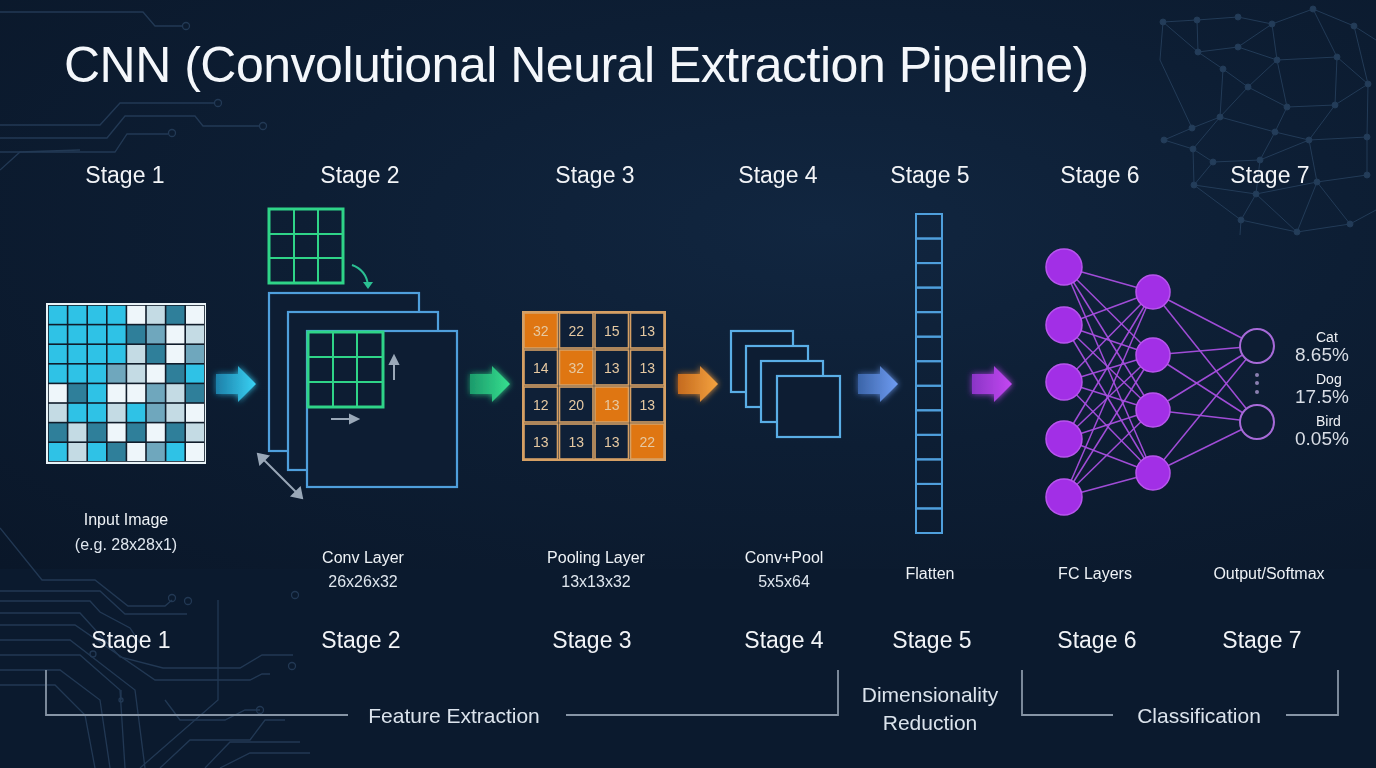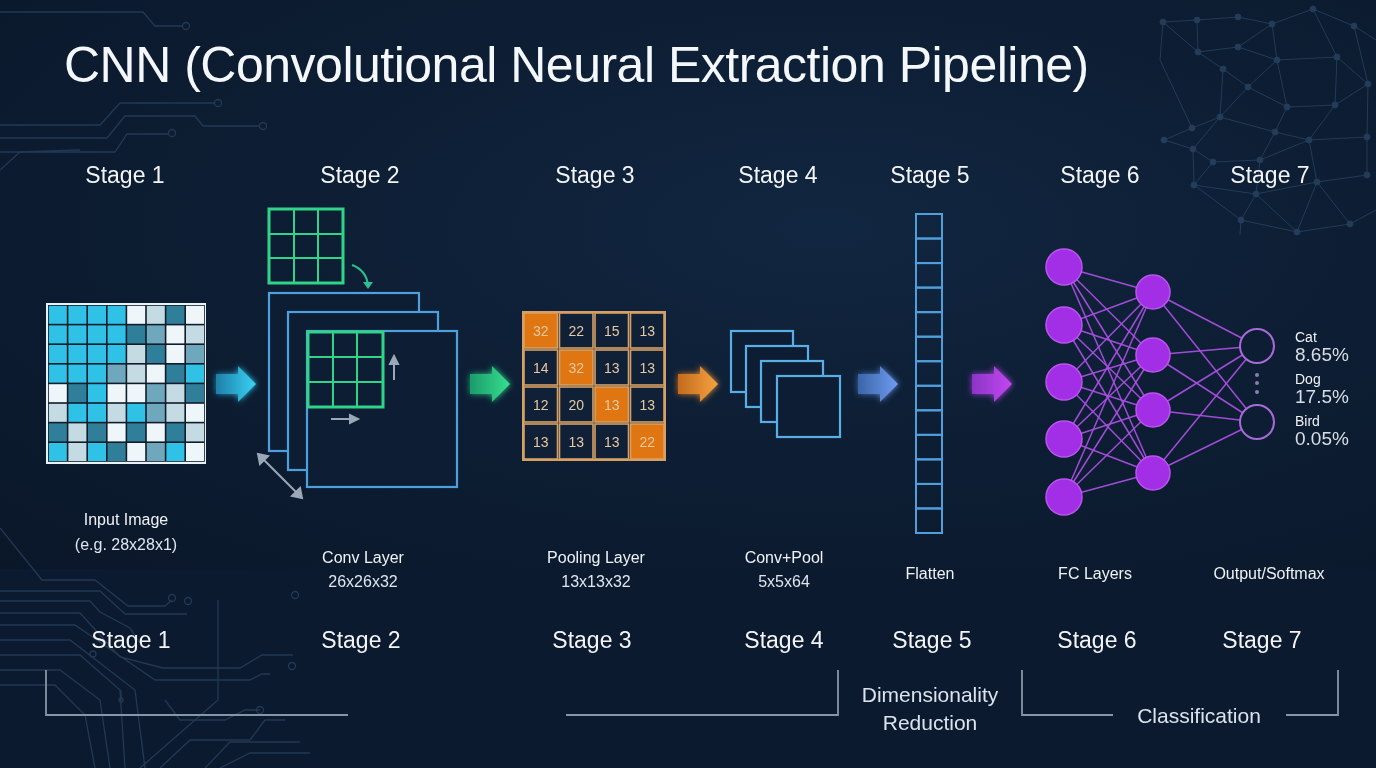--- a/index.html
+++ b/index.html
@@ -7,21 +7,21 @@
          font-family:"Liberation Sans", "DejaVu Sans", sans-serif; color:#fff; }
   #canvas { position:absolute; left:0; top:0; width:1376px; height:569px;
     background: radial-gradient(ellipse at 60% 40%, #112640 0%, #0d1e34 45%, #0a1729 100%); }
   svg.layer { position:absolute; left:0; top:0; }
   .txt { position:absolute; white-space:nowrap; transform:translateX(-50%); text-align:right; }
   .title { position:absolute; left:64px; top:36px; font-size:50px; font-weight:500; letter-spacing:-0.5px; color:#f4f7fb; }
   .stage { font-size:23px; color:#f2f4f7; }
   .lbl { font-size:16px; color:#eef2f6; line-height:23px; }
   .sub { font-size:16px; color:#dfe6ee; line-height:20px; }
   .group { font-size:21px; color:#dbe3ec; line-height:28px; }
-  .outlbl { position:absolute; font-size:14px; color:#f0f2f6; line-height:16px; }
+  .outlbl { position:absolute; font-size:14px; color:#f0f2f6; line-height:16px;margin-left:21px; }
   .outpct { position:absolute; font-size:19px; color:#d9dee6; line-height:15px; }
   .pool-num { font-size:14px; fill:#e6c9a2; font-family:"Liberation Sans", sans-serif; }
 </style>
 </head>
 <body>
 
 <div id="canvas">
 
   <svg class="layer" width="1376" height="768">
     <g stroke="#2a4361" stroke-width="1.3" fill="none" opacity="0.75">
@@ -443,16 +443,17 @@
   <div class="txt lbl" style="left:1269px; top:562px;">Output/Softmax</div>
 
   <div class="txt stage" style="left:131px; top:627px;">Stage 1</div>
   <div class="txt stage" style="left:361px; top:627px;">Stage 2</div>
   <div class="txt stage" style="left:592px; top:627px;">Stage 3</div>
   <div class="txt stage" style="left:784px; top:627px;">Stage 4</div>
   <div class="txt stage" style="left:932px; top:627px;">Stage 5</div>
   <div class="txt stage" style="left:1097px; top:627px;">Stage 6</div>
   <div class="txt stage" style="left:1262px; top:627px;">Stage 7</div>
 
+  <div class="txt group" style="left:454px; top:702px;">Feature Extraction</div>
   <div class="txt group" style="left:930px; top:681px;">Dimensionality</div>
   <div class="txt group" style="left:930px; top:709px;">Reduction</div>
   <div class="txt group" style="left:1199px; top:702px;">Classification</div>
 </div>
 
 </body></html>

